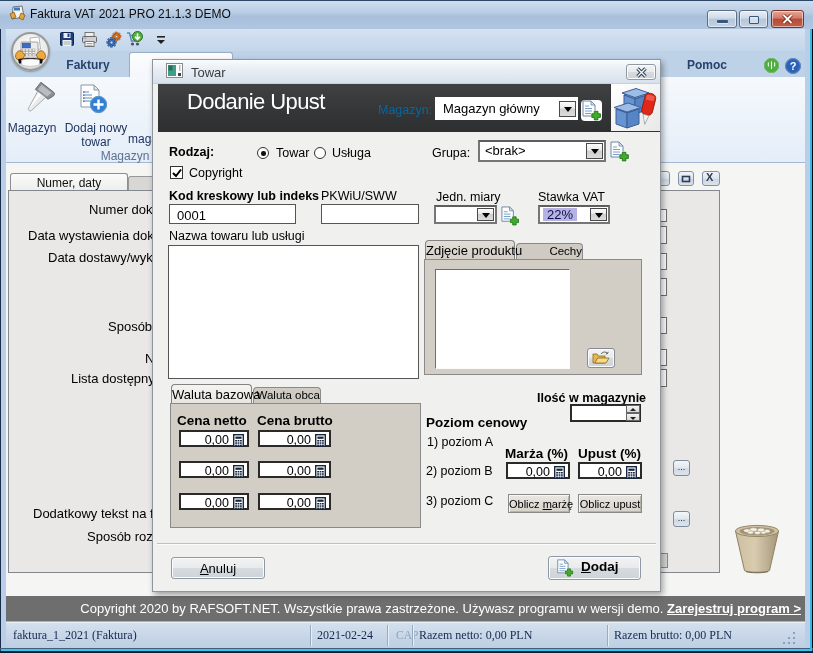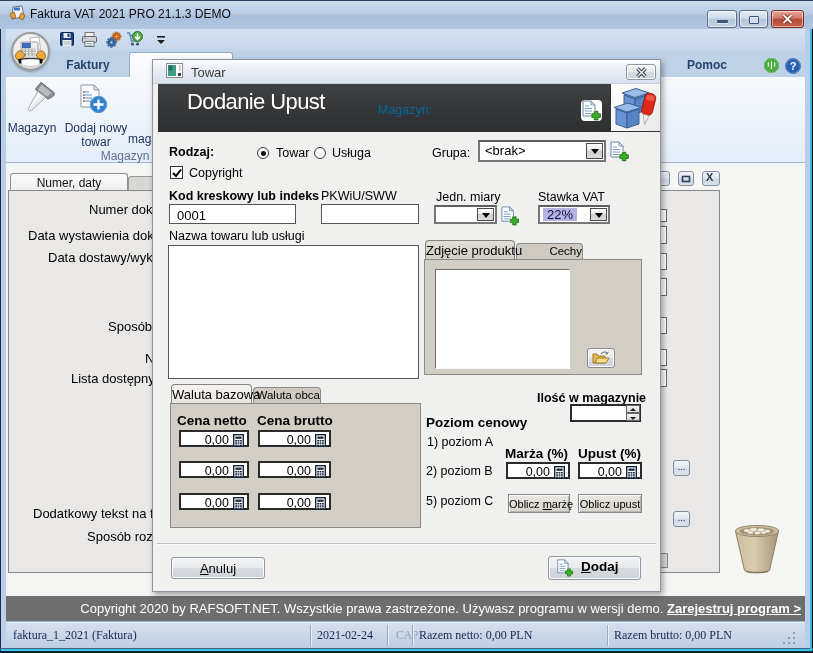--- a/index.html
+++ b/index.html
@@ -360,20 +360,24 @@
     </svg>
     <div class="dtext" style="left:38px;top:5px;color:#3c3c3c;font-size:13px">Towar</div>
     <div class="w7btn" style="left:473px;top:4px;width:30px;height:16px"></div>
     <svg style="left:483px;top:7px" width="11" height="11" viewBox="0 0 11 11">
       <path d="M1.5,1.5 L9.5,9.5 M9.5,1.5 L1.5,9.5" stroke="#2e3d52" stroke-width="3.4"></path>
       <path d="M1.5,1.5 L9.5,9.5 M9.5,1.5 L1.5,9.5" stroke="#f4f7fa" stroke-width="1.4"></path>
     </svg>
     <div id="dlg-header"></div>
     <div style="left:34px;top:29px;font-size:22px;color:#fff;letter-spacing:-0.6px">Dodanie Upust</div>
     <div style="left:225px;top:43px;font-size:12.5px;color:#0369a1">Magazyn:</div>
+    <div class="combo" style="left:282px;top:37px;width:143px;height:23px;border:none">
+      <div style="position:absolute;left:8px;top:4px;font-size:13px">Magazyn główny</div>
+      <div class="combo-btn" style="top:4px;bottom:3px;right:2px"></div>
+    </div>
     <div style="left:428px;top:40px;width:21px;height:21px;background:#fff;border-radius:4px"></div>
     <svg style="left:428px;top:40px" width="22" height="22" viewBox="0 0 22 22">
         <use href="#gplusdoc"></use>
       </svg>
     <div style="left:457px;top:24px;width:50px;height:48px;background:linear-gradient(135deg,#ffffff,#e8e8e8);border:1px solid #333;border-top:none;border-right:none"></div>
     <svg style="left:461px;top:27px" width="44" height="43" viewBox="0 0 44 43">
 
       <g stroke="#3c5f93" stroke-width="1">
         <polygon points="10,8 22,4 33,8 21,12" fill="#85acdf"></polygon>
         <polygon points="10,8 21,12 21,27 10,23" fill="#6694d2"></polygon>
@@ -515,21 +519,21 @@
       </div>
     <div class="pricebox" style="left:425px;top:402px;width:64px;height:17px">
         <span style="position:absolute;right:18px;top:1px">0,00</span>
         <svg style="position:absolute;right:3px;top:2px" width="11" height="13" viewBox="0 0 11 13">
           <use href="#calcic"></use>
         </svg>
       </div>
     <div class="dtext" style="left:273px;top:404px">2) poziom B</div>
     <div class="cbtn" style="left:355px;top:434px;width:62px;height:19px;line-height:18px;font-size:11px">Oblicz <span style="text-decoration:underline">m</span>arżę</div>
     <div class="cbtn" style="left:425px;top:434px;width:64px;height:19px;line-height:18px;font-size:11px">Oblicz upust</div>
-    <div class="dtext" style="left:273px;top:434px">5) poziom C</div>
+    <div class="dtext" style="left:273px;top:434px">3) poziom C</div>
 
     <div style="left:4px;top:483px;width:499px;height:1px;background:#c0c0c0;box-shadow:0 1px 0 #fbfbfb"></div>
     <div class="w7btn" style="left:18px;top:497px;width:94px;height:22px;line-height:21px"><span style="text-decoration:underline">A</span>nuluj</div>
     <div class="w7btn" style="left:395px;top:496px;width:93px;height:24px"></div>
     <svg style="left:403px;top:499px" width="19" height="19" viewBox="0 0 22 22">
         <use href="#gplusdoc"></use>
       </svg>
     <div style="left:428px;top:499px;font-size:13.5px;font-weight:bold"><span style="text-decoration:underline">D</span>odaj</div>
   </div>
 </div>

